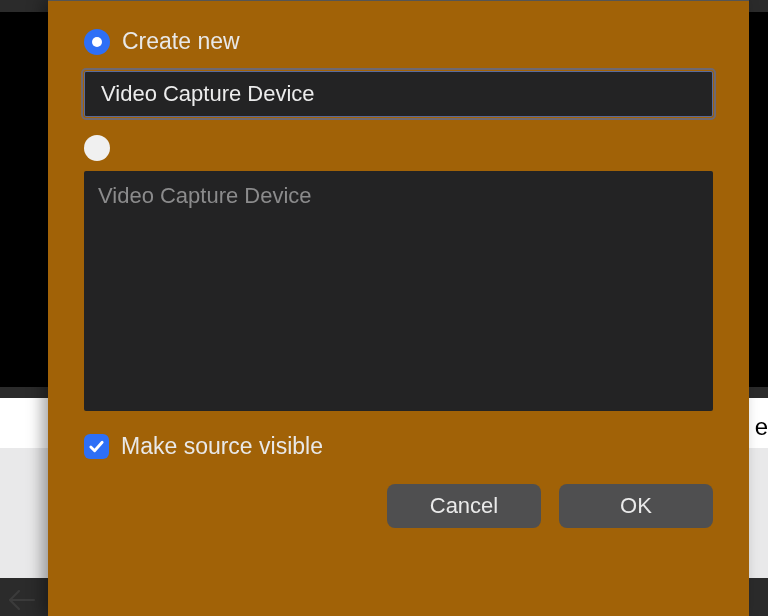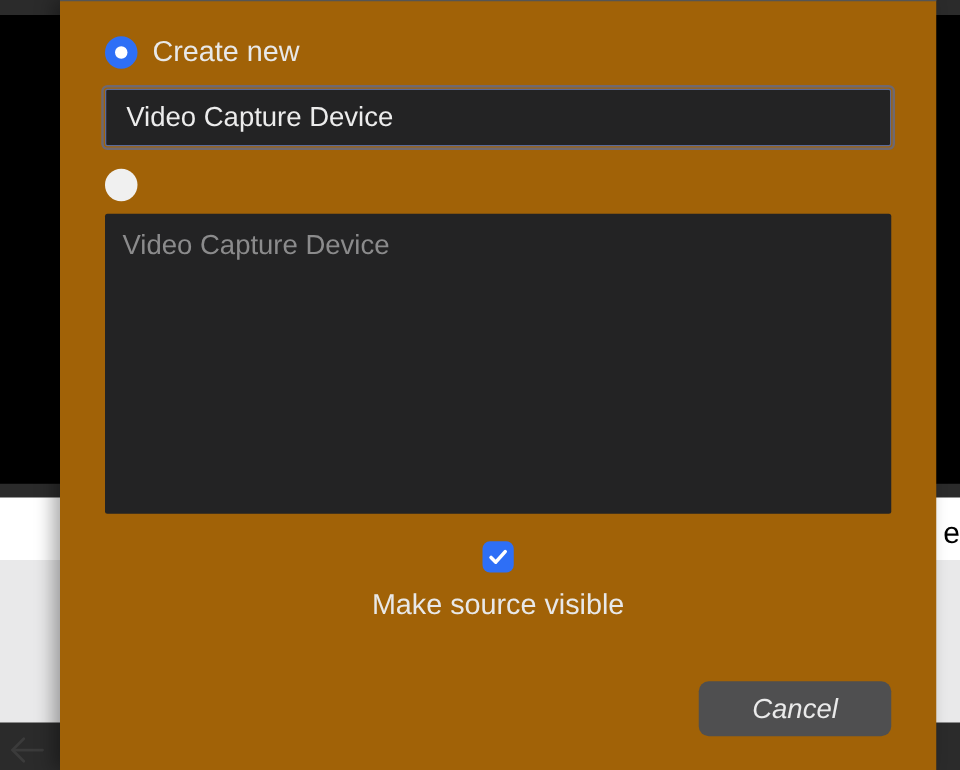--- a/index.html
+++ b/index.html
@@ -124,23 +124,22 @@
     .list-item {
       color: #8b8b8c;
       font-size: 22px;
       padding: 2px 0;
       cursor: pointer;
     }
     .checkbox-row {
       display: flex;
       align-items: center;
       gap: 12px;
-      margin-bottom: 48px;
-      cursor: pointer;
-      flex-direction: column;
+      margin-bottom: 24px;
+      cursor: pointer;
     }
     .checkbox-box {
       width: 25px;
       height: 25px;
       border-radius: 6px;
       background: #2e6ff6;
       display: flex;
       align-items: center;
       justify-content: center;
       flex-shrink: 0;
@@ -153,21 +152,20 @@
     }
     .btn {
       width: 154px;
       height: 44px;
       background: #4f4f50;
       border: none;
       border-radius: 8px;
       color: #eaeaea;
       font-size: 22px;
       cursor: pointer;
-      font-style: italic;
     }
   </style>
 </head>
 <body>
 
 <div class="bg">
   <div class="bg-black"></div>
   <div class="bg-white">
     
   </div>
@@ -205,14 +203,15 @@
     <span class="checkbox-box">
       <svg width="17" height="17" viewBox="0 0 18 18" fill="none" stroke="#fff" stroke-width="3" stroke-linecap="round" stroke-linejoin="round">
         <polyline points="3,9.5 7,13.5 15,4.5"></polyline>
       </svg>
     </span>
     <span class="radio-label">Make source visible</span>
   </div>
 
   <div class="button-row">
     <button class="btn">Cancel</button>
+    <button class="btn">OK</button>
   </div>
 </div>
 
 </body></html>

